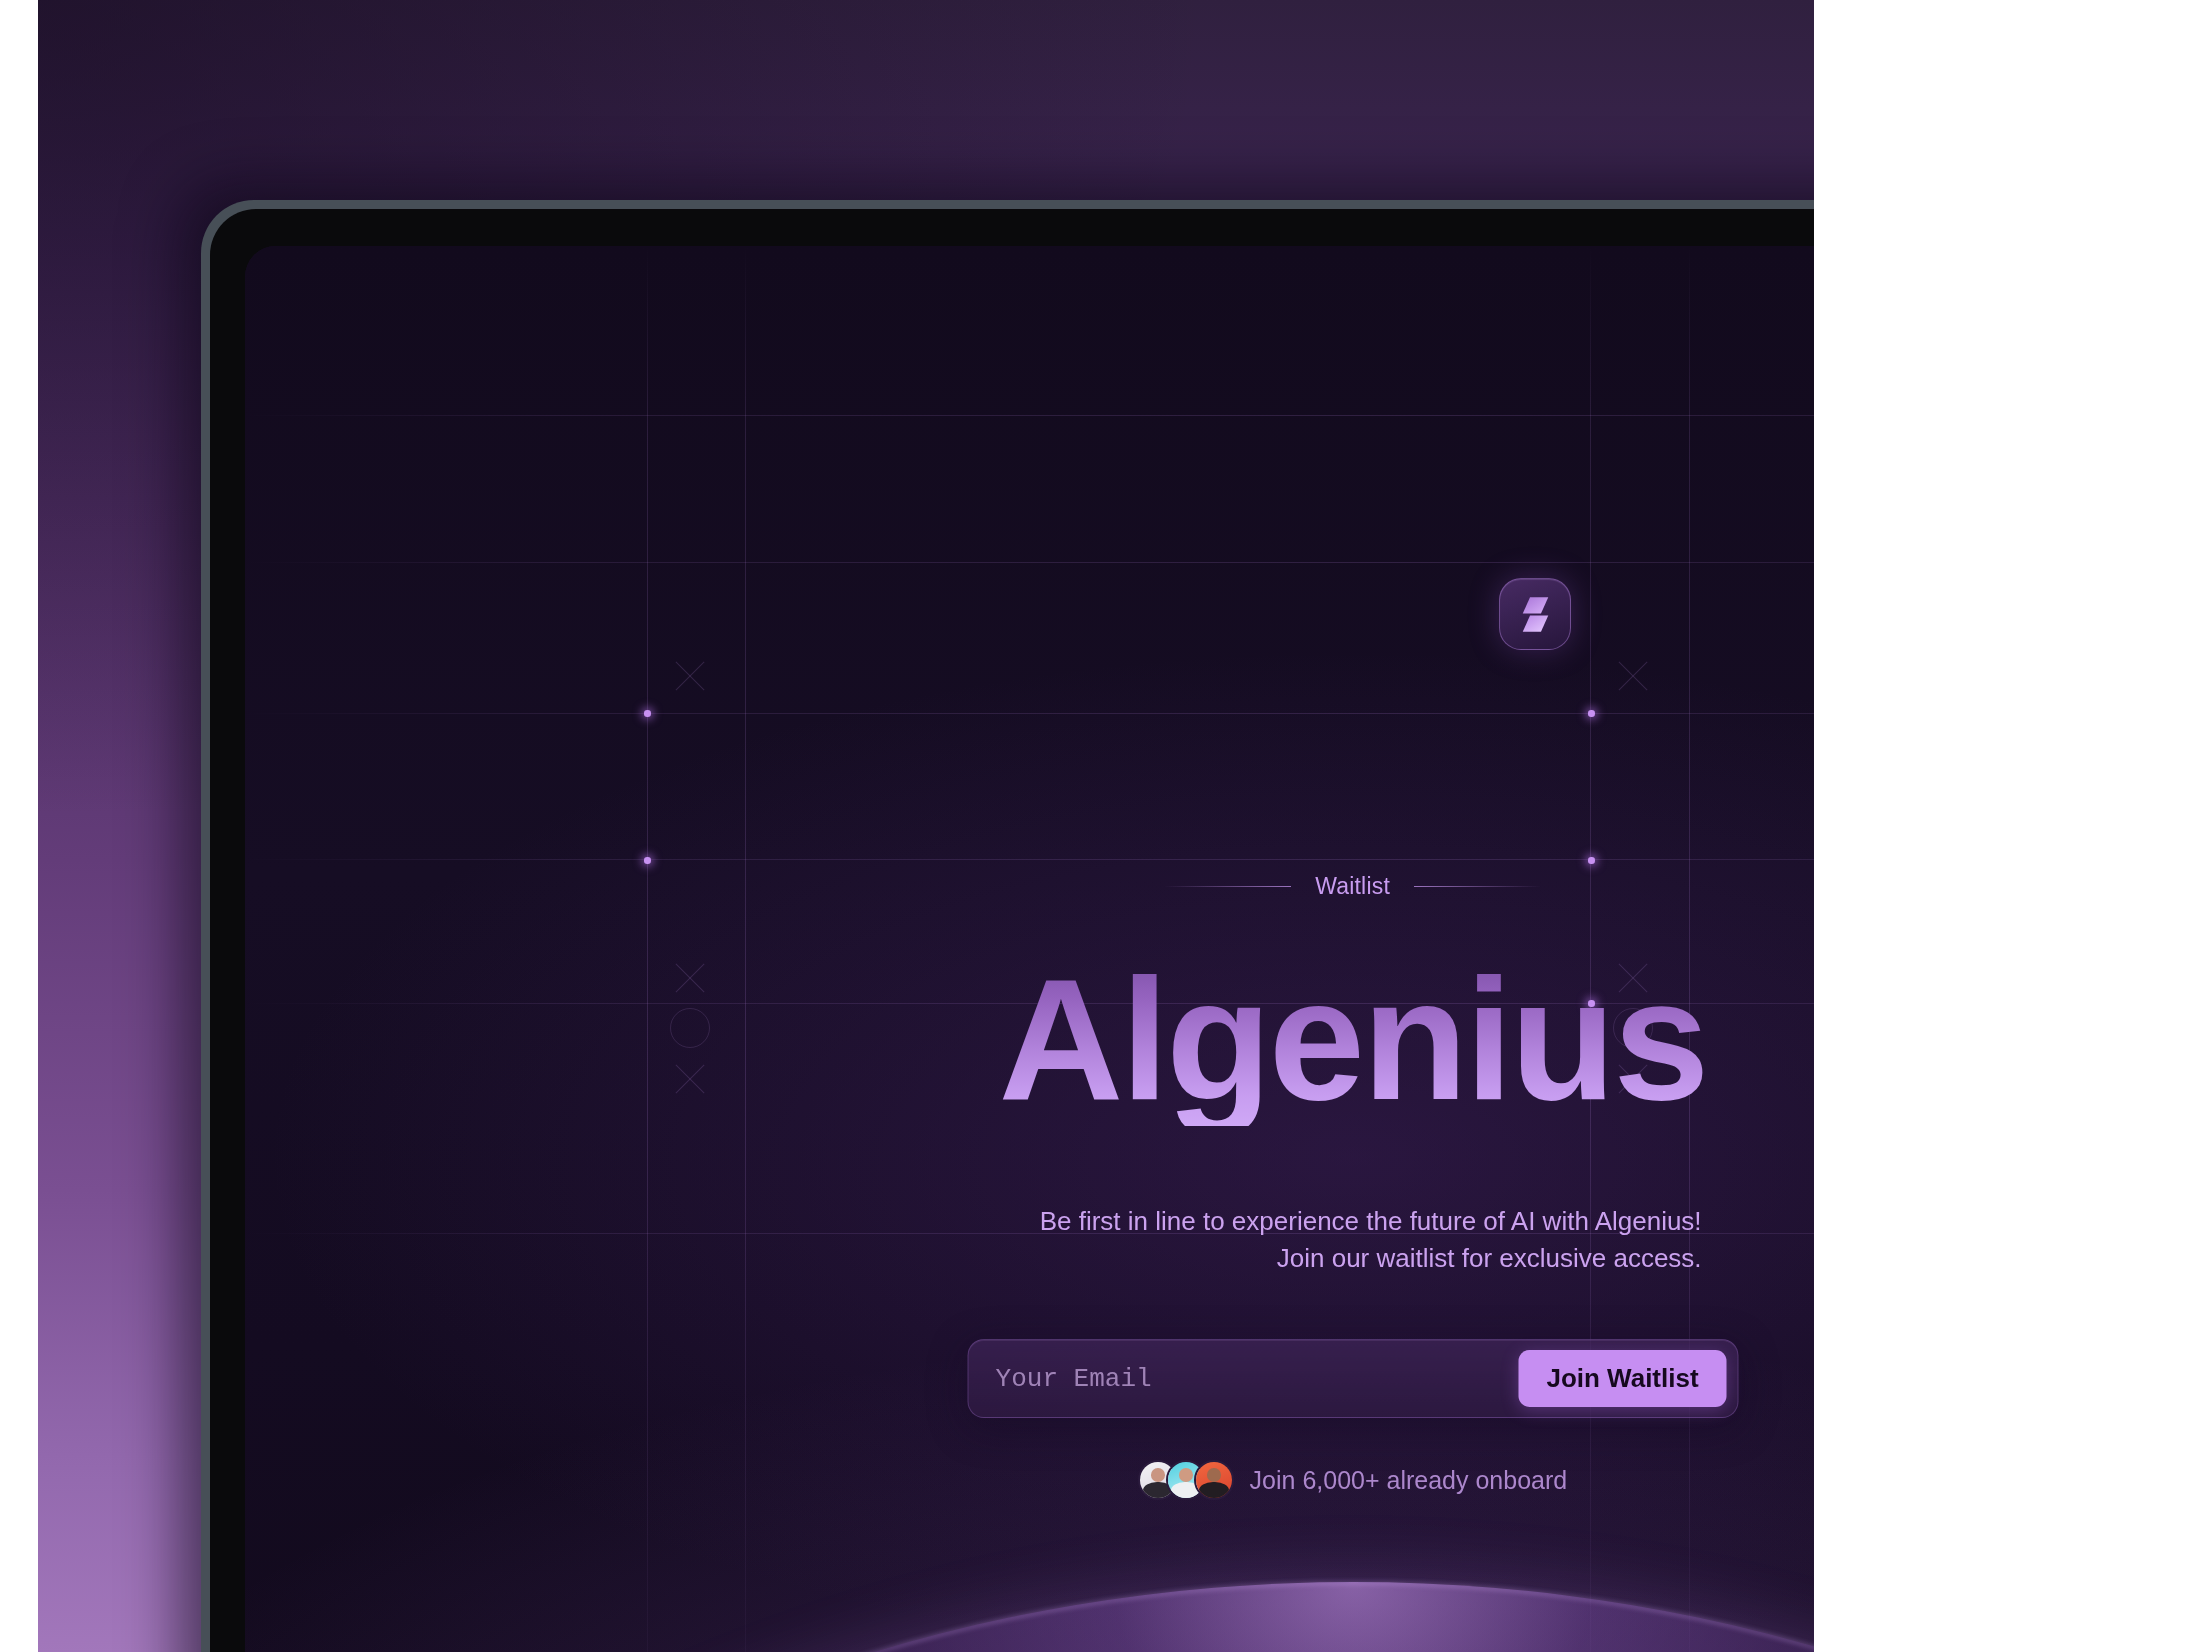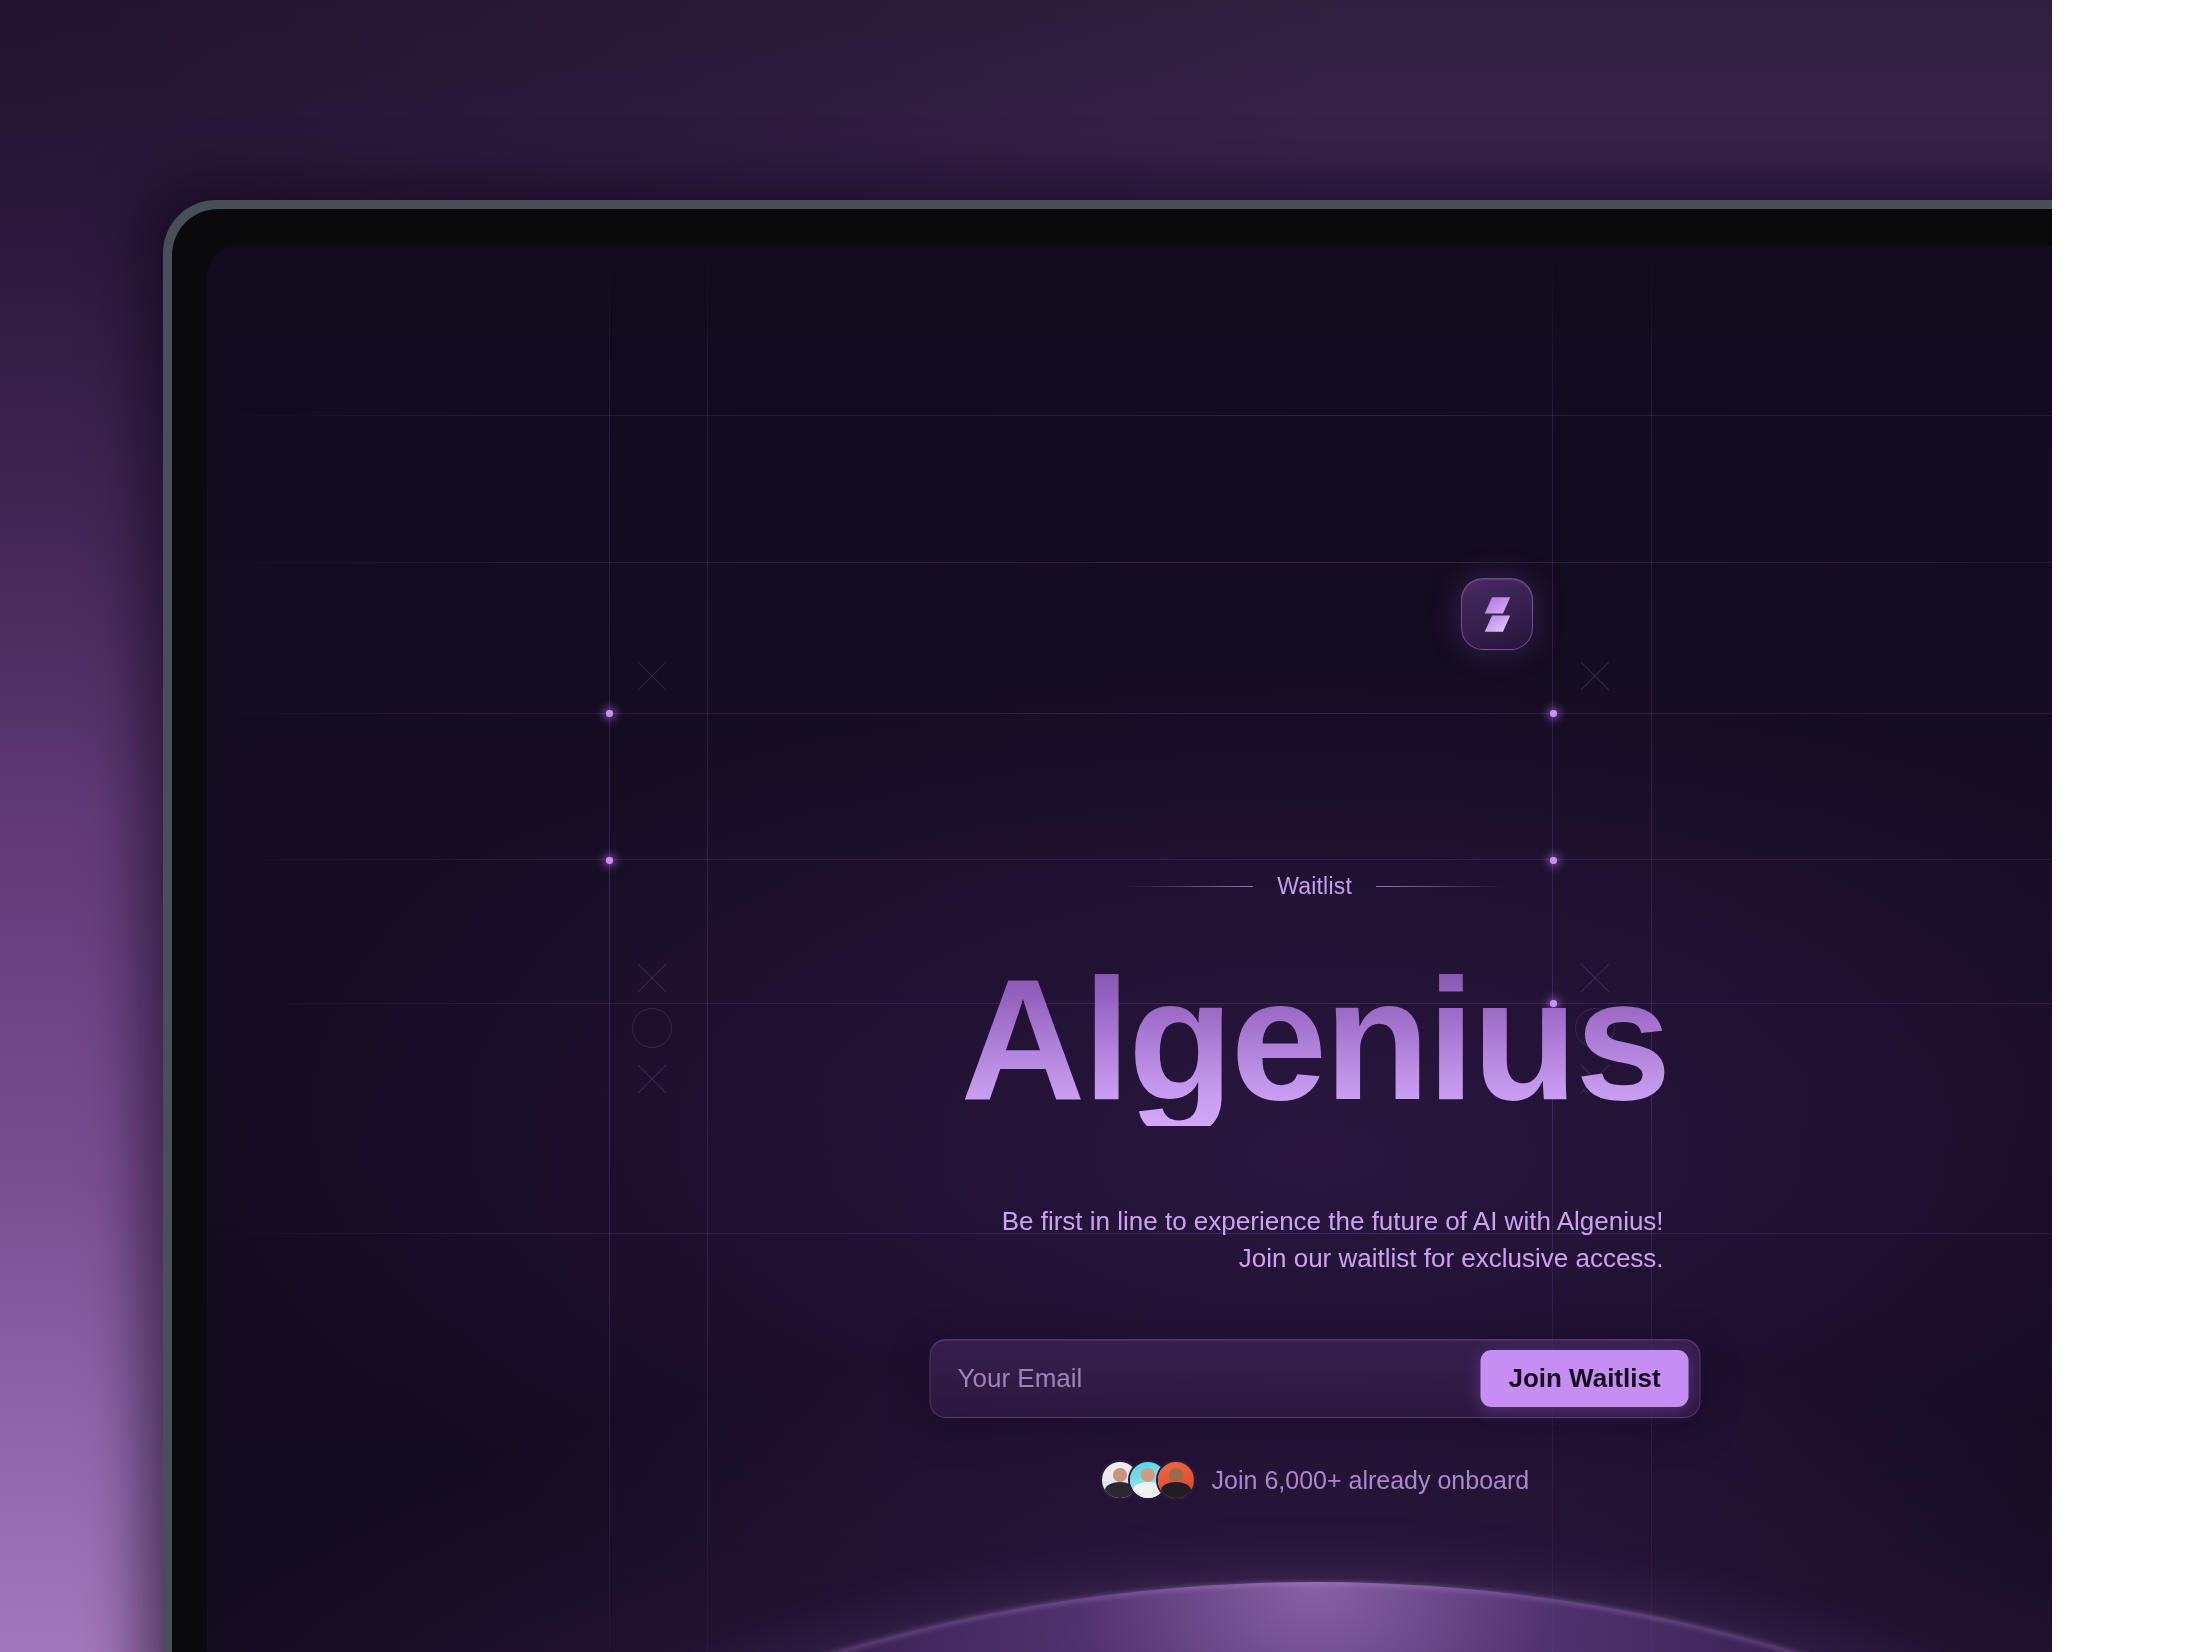--- a/index.html
+++ b/index.html
@@ -7,31 +7,32 @@
   html, body {
     width: 2204px;
     height: 1653px;
     overflow: hidden;
     font-family: "Liberation Sans", sans-serif;
   }
 
   
   #page {
     position: relative;
-    width: 2052px;
+    width: 1776px;
     height: 1653px;
     background: linear-gradient(180deg,
         #30203f 0%,
         #3b2450 14%,
         #4e2e63 32%,
         #633c79 52%,
         #7a4f92 72%,
         #9268ad 88%,
         #a277bb 100%);
     overflow: hidden;
+    margin-left: 38px;
   }
 
   
   #bg-vignette {
     position: absolute;
     inset: 0;
     background: radial-gradient(120% 90% at 0% 0%, rgba(20,8,30,0.55) 0%, rgba(20,8,30,0.0) 55%);
     pointer-events: none;
   }
 
@@ -250,21 +251,21 @@
     padding: 0 11px 0 27.5px;
   }
   #email-input {
     flex: 1;
     height: 57px;
     border: none;
     outline: none;
     background: transparent;
     color: #d8bdf2;
     font-size: 26px;
-    font-family: Liberation Sans, sans-serif;
+    font-family: Liberation Mono, monospace;
   }
   #email-input::placeholder { color: #9f83b6; opacity: 1; }
   #join-button {
     height: 57px;
     padding: 0 27.5px;
     border: none;
     border-radius: 11px;
     background: #c68ef2;
     color: #16091f;
     font-size: 26px;

